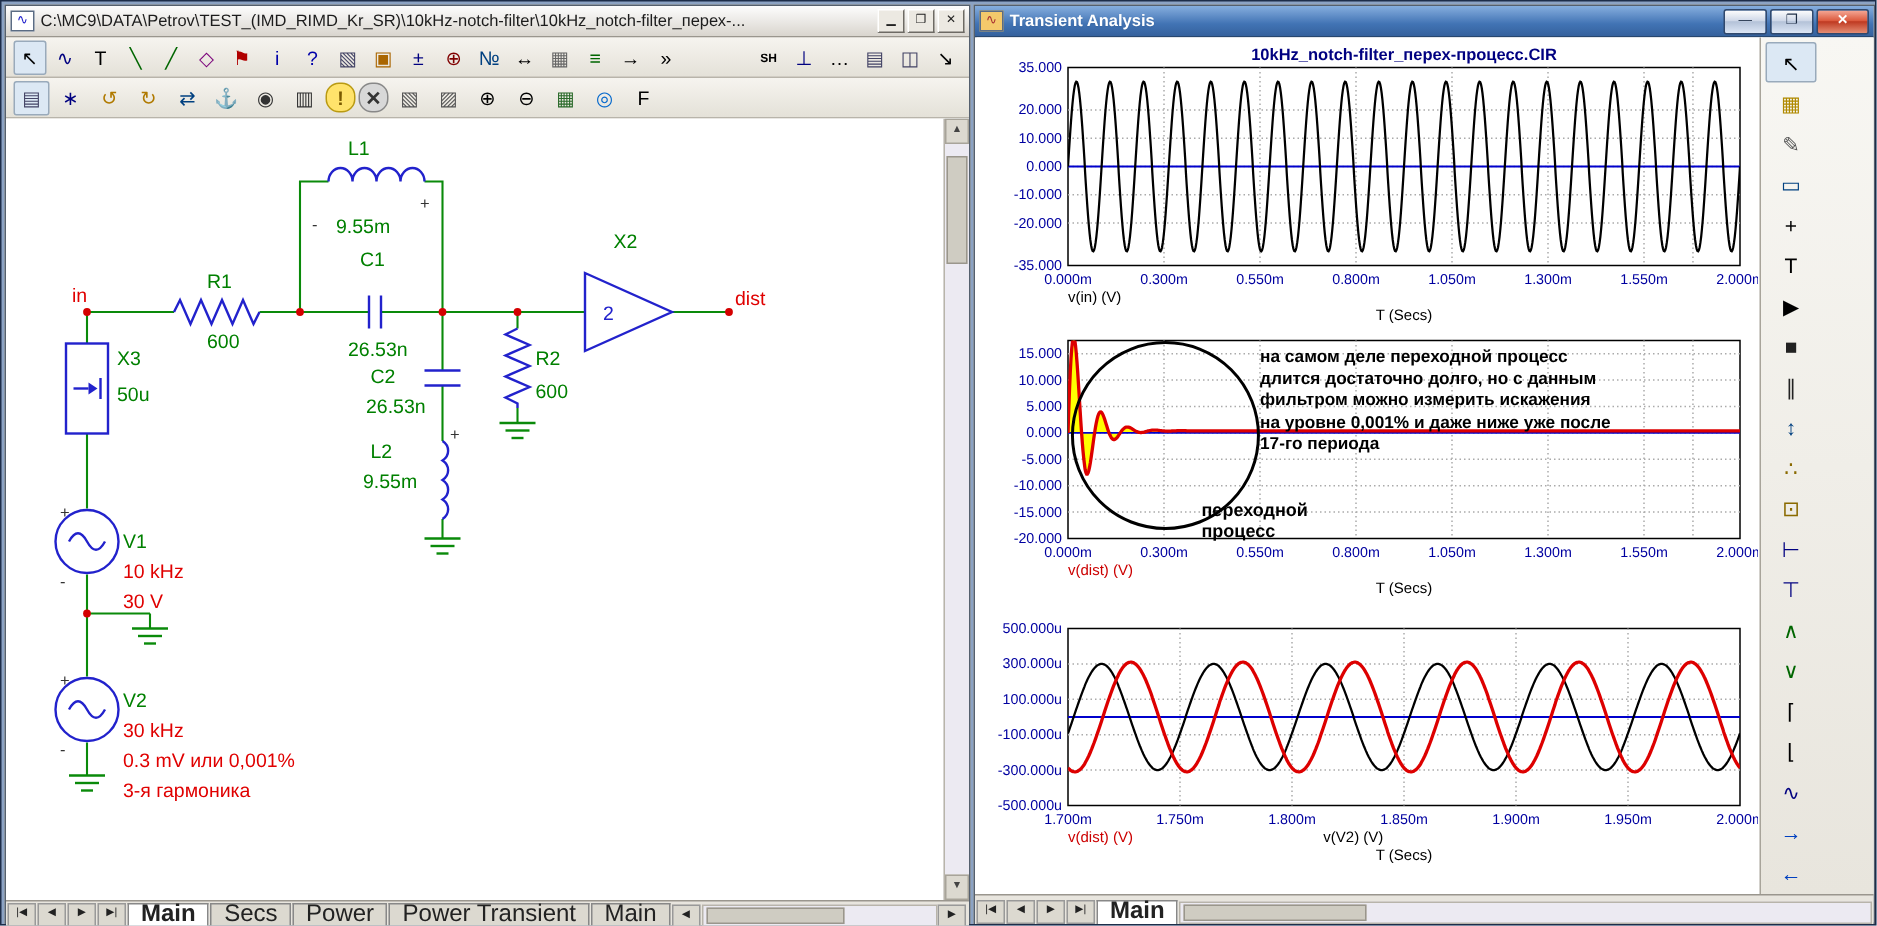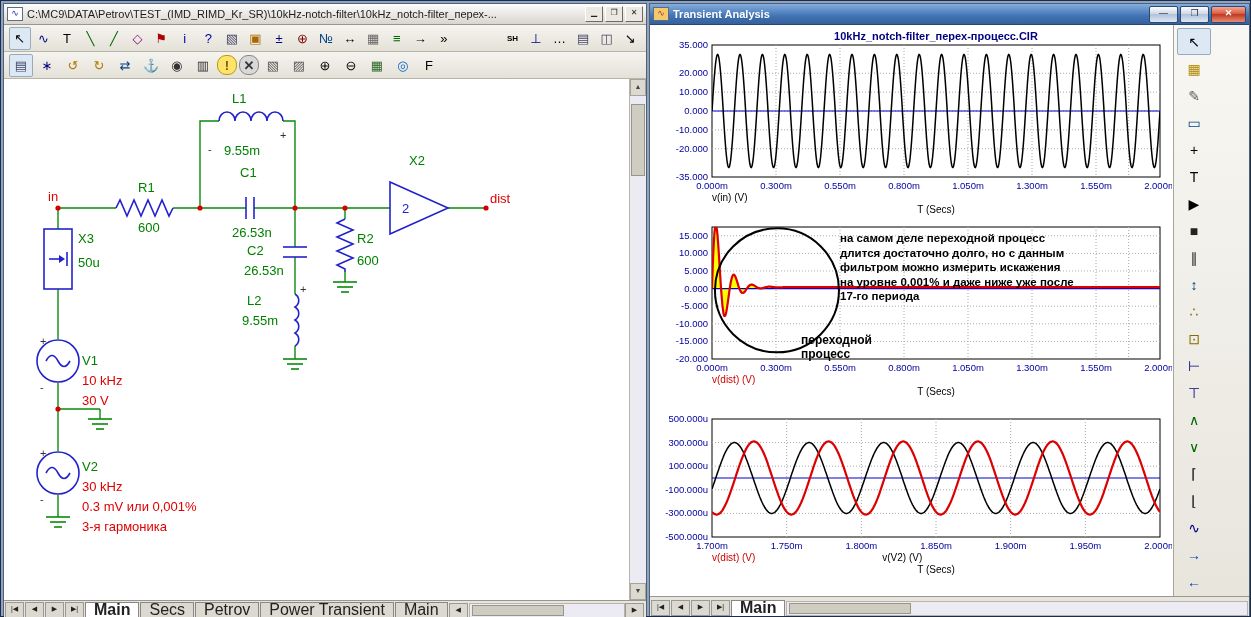--- a/index.html
+++ b/index.html
@@ -259,21 +259,21 @@
     <div class="bottombar">
       <div style="display:flex" id="lnav">
           <div class="navb">|◀</div>
           <div class="navb">◀</div>
           <div class="navb">▶</div>
           <div class="navb">▶|</div>
         </div>
       <div style="display:flex" id="ltabs">
           <div class="tab active">Main</div>
           <div class="tab">Secs</div>
-          <div class="tab">Petrov</div>
+          <div class="tab">Power</div>
           <div class="tab">Power Transient</div>
           <div class="tab">Main</div>
         </div>
       <div class="hscroll">
         <div class="navb">◀</div>
         <div class="strack" style="flex:1">
             <div class="hthumb" style="left:2px;width:90px;"></div>
           </div>
         <div class="navb">▶</div>
       </div>

